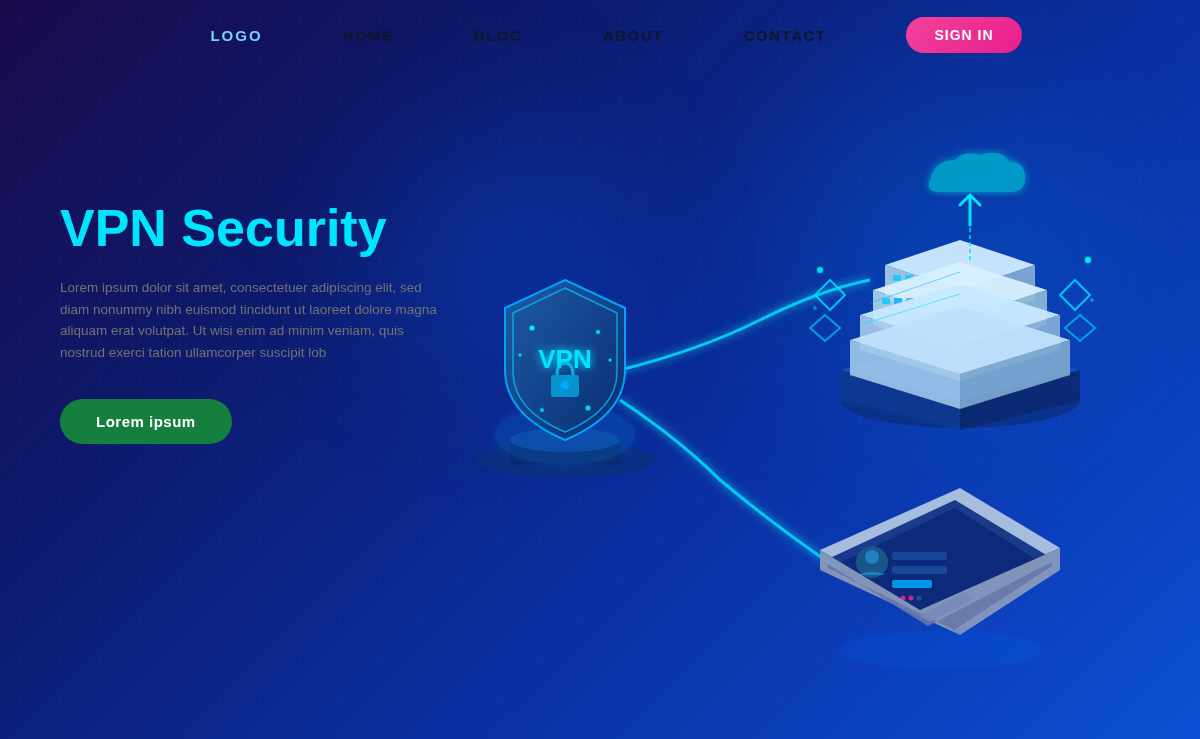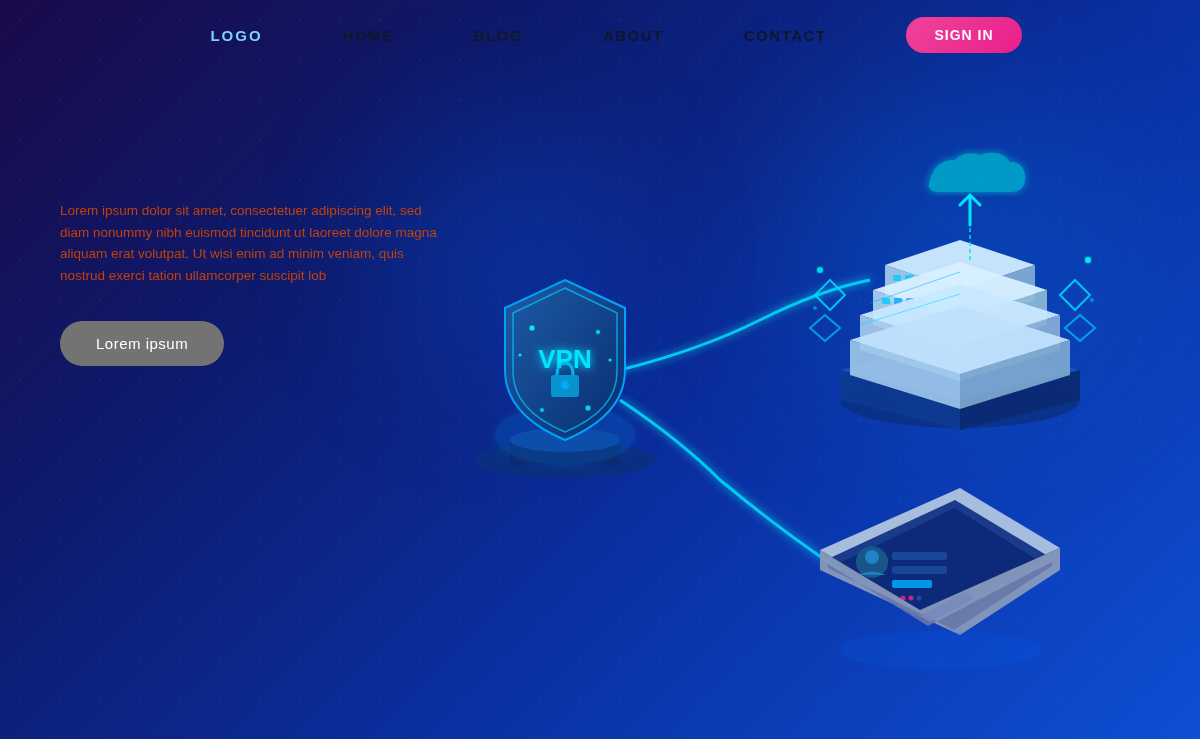--- a/index.html
+++ b/index.html
@@ -69,33 +69,33 @@
     .hero-title {
       font-size: 52px;
       font-weight: 800;
       color: #00e5ff;
       line-height: 1.1;
       margin-bottom: 20px;
     }
 
     .hero-desc {
       font-size: 13.5px;
-      color: #c2410c;
+      color: #737373;
       line-height: 1.6;
       margin-bottom: 35px;
     }
 
     .btn-lorem {
-      background: #737373;
+      background: #15803d;
       color: #fff;
       border: none;
       border-radius: 30px;
       padding: 14px 36px;
       font-size: 15px;
-      font-weight: 400;
+      font-weight: 700;
       cursor: pointer;
       letter-spacing: 0.5px;
     }
 
     
     .grid-overlay {
       position: absolute;
       top: 0; left: 0;
       width: 100%; height: 100%;
       background-image: 
@@ -137,20 +137,21 @@
 <nav>
   <span class="nav-logo">LOGO</span>
   <a class="nav-link">HOME</a>
   <a class="nav-link">BLOG</a>
   <a class="nav-link">ABOUT</a>
   <a class="nav-link">CONTACT</a>
   <button class="btn-signin">SIGN IN</button>
 </nav>
 
 <div class="hero-left">
+  <h1 class="hero-title">VPN Security</h1>
   <p class="hero-desc">Lorem ipsum dolor sit amet, consectetuer adipiscing elit, sed diam nonummy nibh euismod tincidunt ut laoreet dolore magna aliquam erat volutpat. Ut wisi enim ad minim veniam, quis nostrud exerci tation ullamcorper suscipit lob</p>
   <button class="btn-lorem">Lorem ipsum</button>
 </div>
 
 <svg style="position:absolute; top:60px; left:0; width:1200px; height:680px; pointer-events:none;" viewBox="0 0 1200 680" xmlns="http://www.w3.org/2000/svg">
 
   <defs>
     <linearGradient id="shieldGrad" x1="0%" y1="0%" x2="100%" y2="100%">
       <stop offset="0%" style="stop-color:#1e5fa8;stop-opacity:1"></stop>
       <stop offset="100%" style="stop-color:#0a2d6e;stop-opacity:1"></stop>

